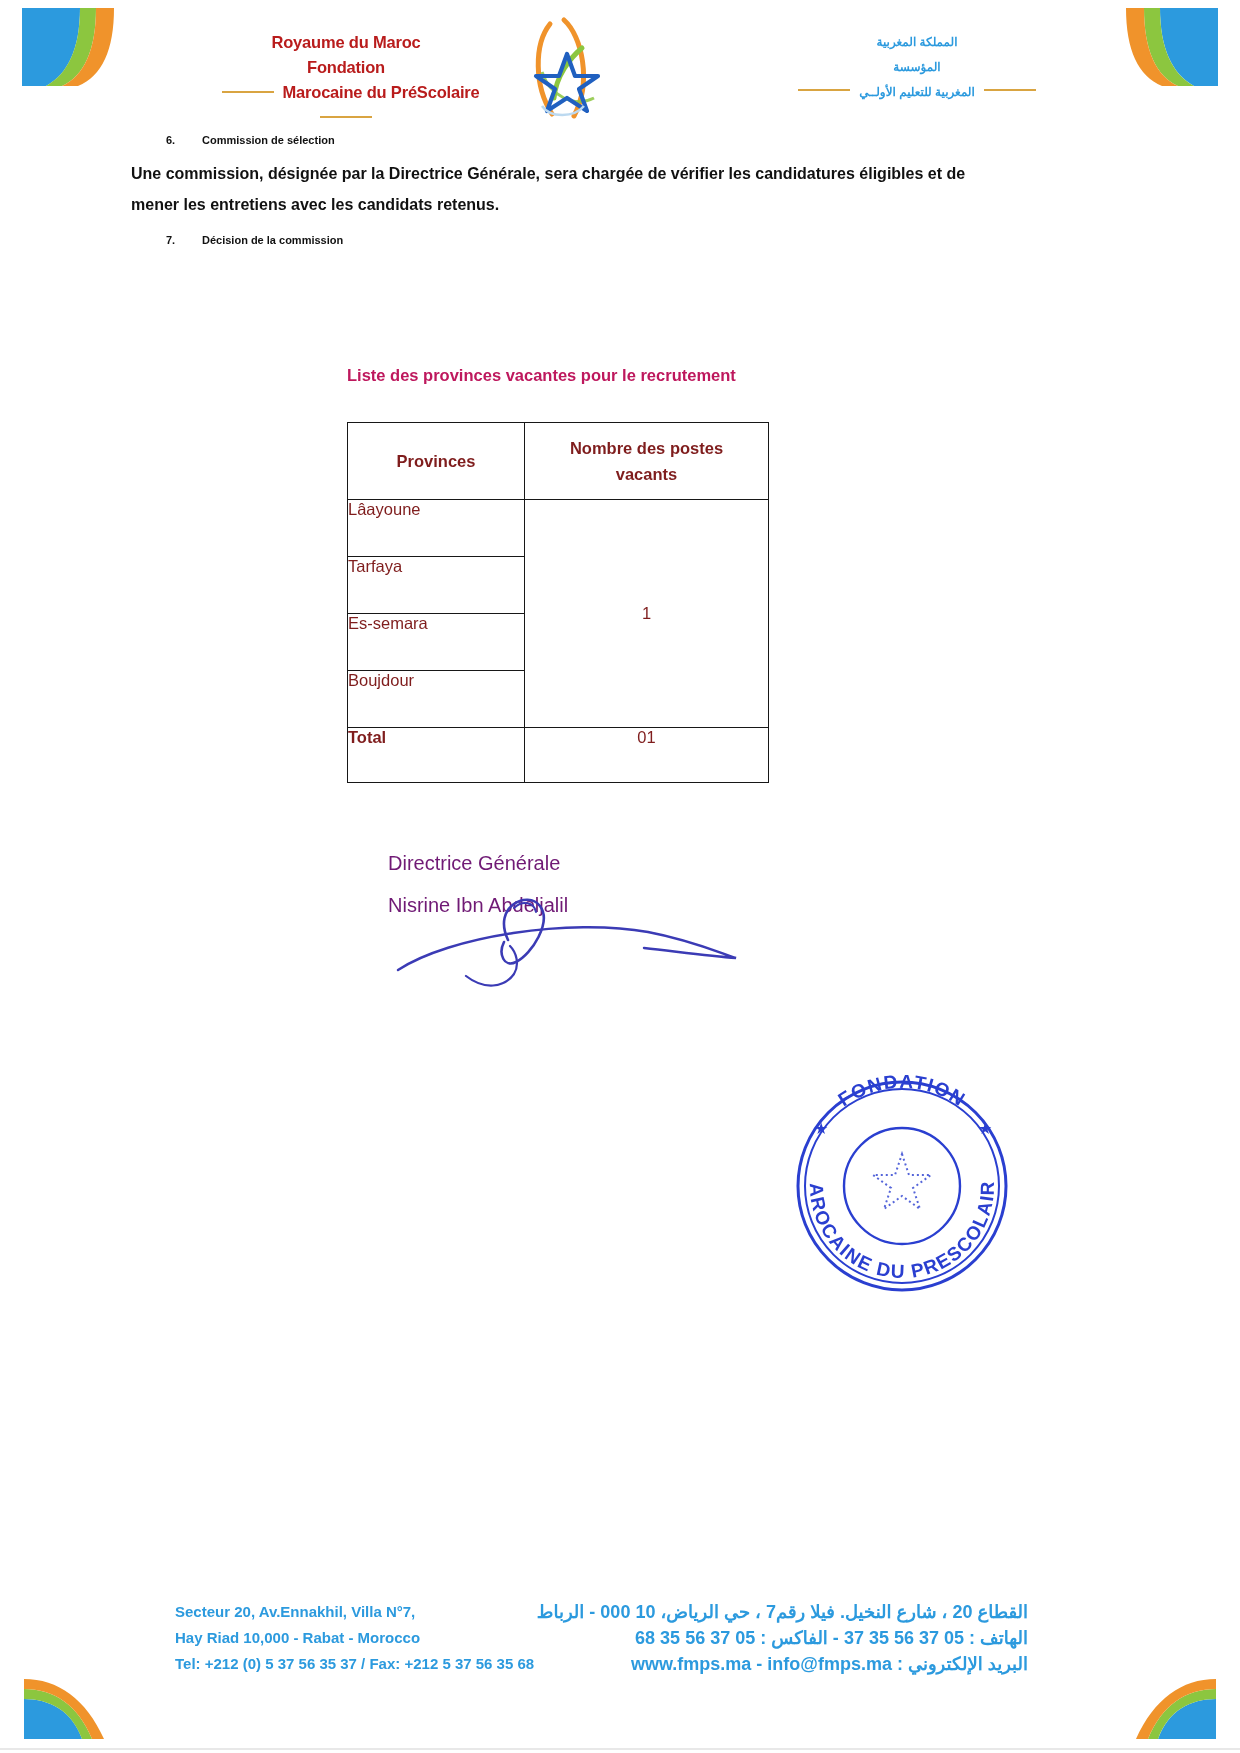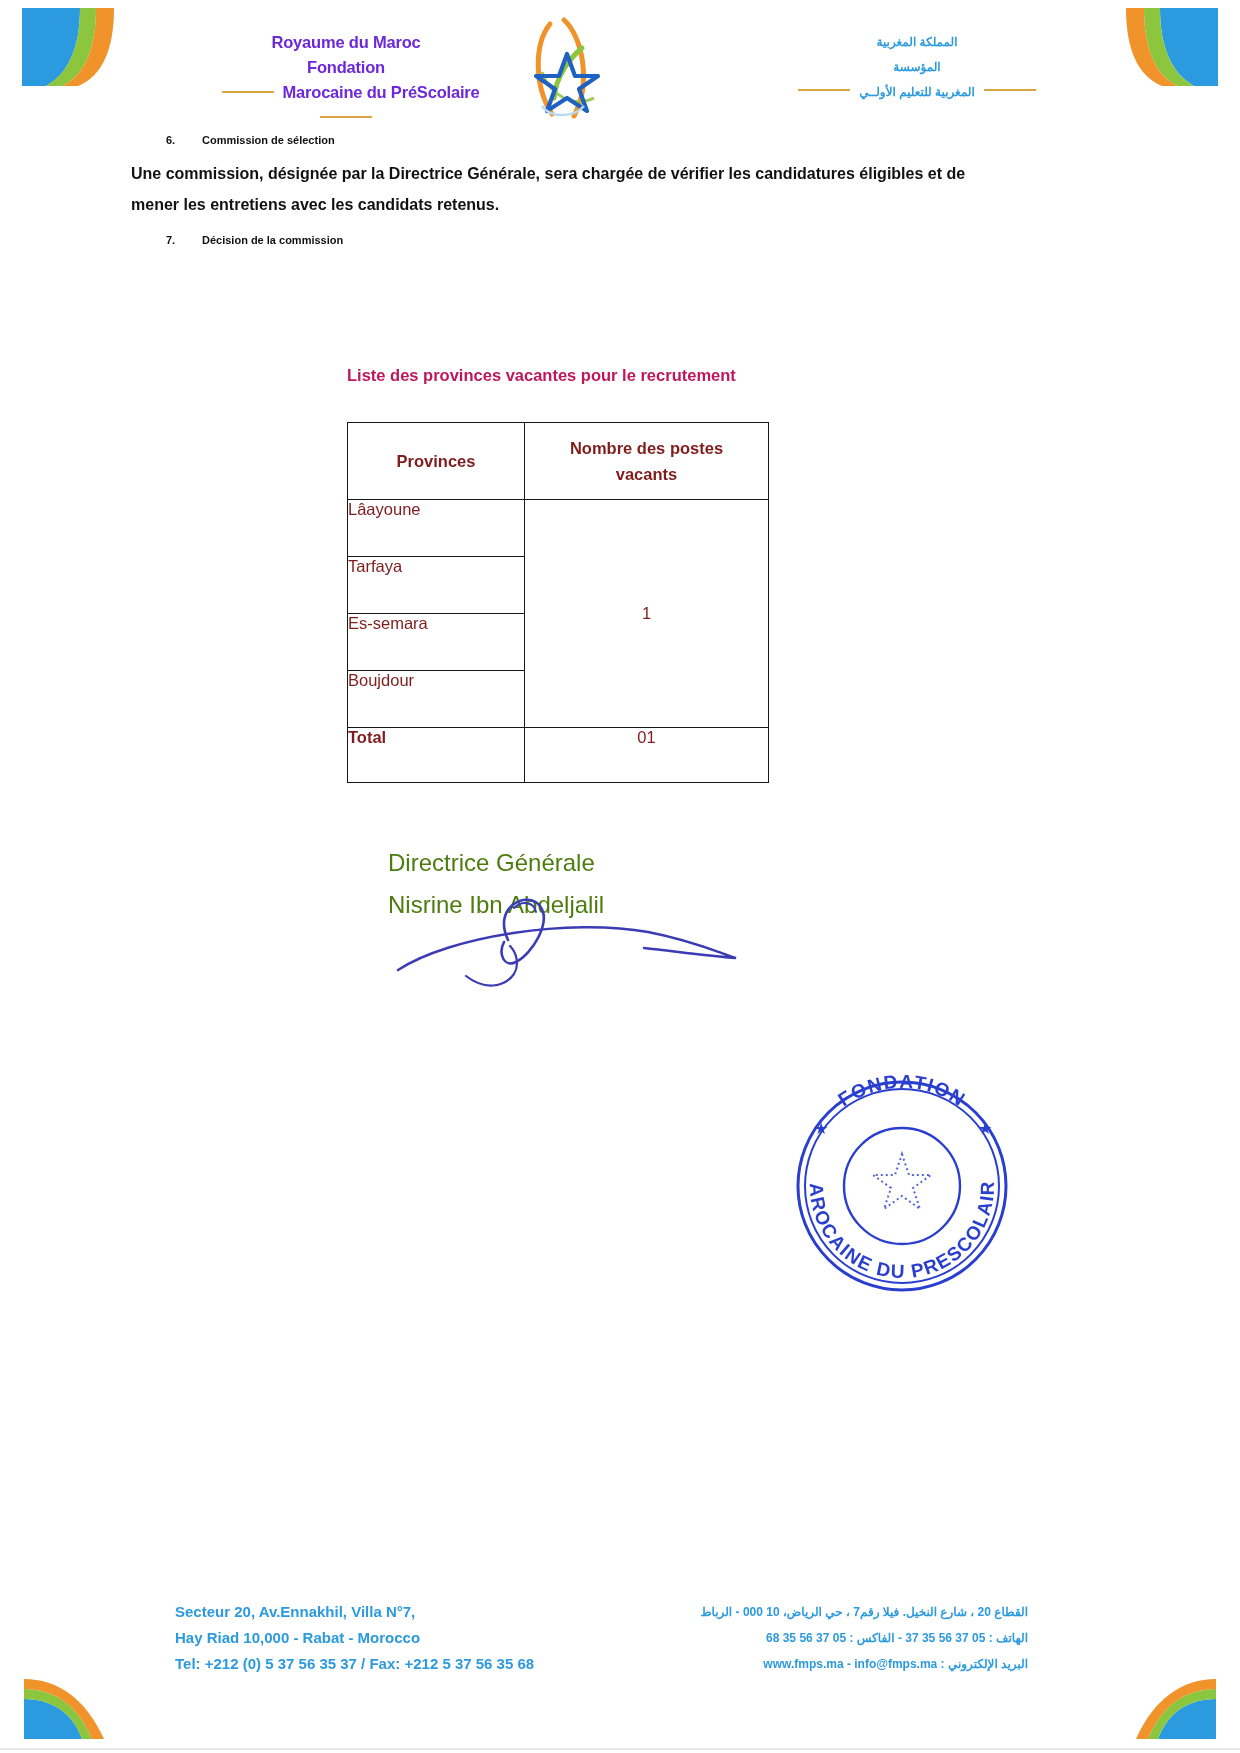--- a/index.html
+++ b/index.html
@@ -36,21 +36,21 @@
   }
   .corner-deco.left  { left: 22px; }
   .corner-deco.right { right: 22px; }
 
   .header-fr {
     position: absolute;
     left: 196px;
     top: 30px;
     width: 300px;
     text-align: center;
-    color: #6d28d9;
+    color: #b91c1c;
     font-weight: bold;
     font-size: 16.5px;
     line-height: 25px;
     letter-spacing: -0.2px;
   }
   .header-ar {
     position: absolute;
     right: 168px;
     top: 30px;
     width: 310px;
@@ -152,22 +152,22 @@
     vertical-align: top;
     padding-top: 6px;
     font-size: 16.5px;
   }
 
   
   .sig-block {
     position: absolute;
     left: 388px;
     top: 842px;
-    color: #4d7c0f;
-    font-size: 24px;
+    color: #701a75;
+    font-size: 20px;
     line-height: 42px;
     white-space: nowrap;
   }
   .sig-scribble {
     position: absolute;
     left: 380px;
     top: 862px;
     width: 400px;
     height: 130px;
     pointer-events: none;
@@ -207,21 +207,21 @@
     font-size: 15px;
     line-height: 26px;
     white-space: nowrap;
   }
   .footer-ar {
     position: absolute;
     right: 212px;
     bottom: 76px;
     color: #2c9ade;
     font-weight: bold;
-    font-size: 12px;
+    font-size: 18px;
     line-height: 26px;
     direction: rtl;
     text-align: right;
     white-space: nowrap;
     margin-top: 44px;
   }
   .scan-line {
     position: absolute;
     left: 0;
     bottom: 3px;

